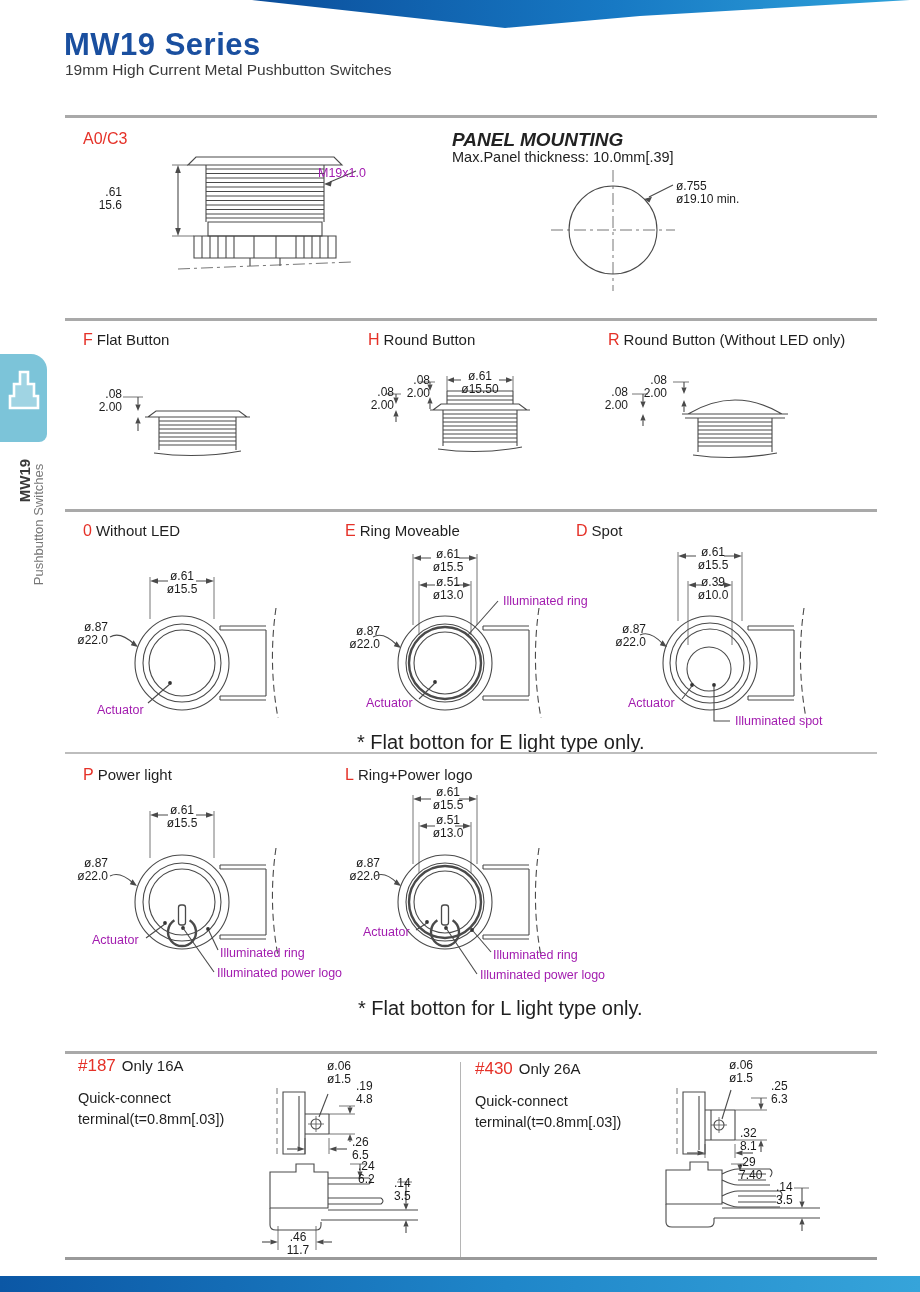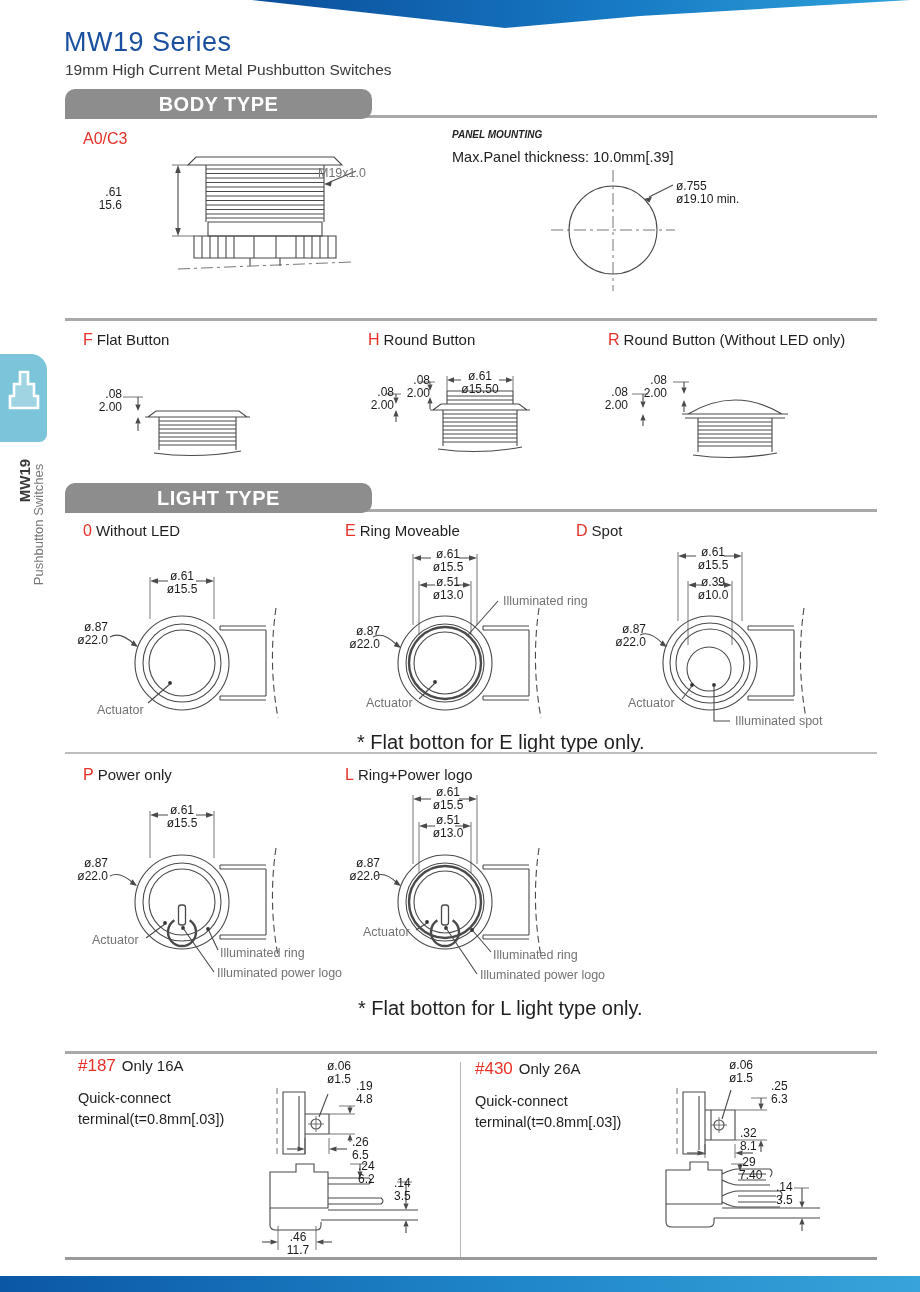--- a/index.html
+++ b/index.html
@@ -1,33 +1,33 @@
 <!DOCTYPE html>
 <html><head>
 <meta charset="utf-8">
 <style>
   html,body{margin:0;padding:0;background:#fff;}
   #page{position:relative;width:920px;height:1292px;background:#fff;overflow:hidden;
         font-family:"Liberation Sans",sans-serif;color:#1f1f1f;}
   .abs{position:absolute;}
-  .title{font-size:27px;font-weight:normal;color:#1a4f9f;letter-spacing:.5px;}
+  .title{font-size:31px;font-weight:bold;color:#1a4f9f;letter-spacing:.5px;}
   .subtitle{font-size:15.5px;color:#3a3a3a;}
   .secbar{position:absolute;left:65px;width:307px;height:30px;background:#8d8d8d;
           border-radius:10px 10px 10px 0;color:#fff;font-weight:bold;font-size:20px;
           display:flex;align-items:center;justify-content:center;letter-spacing:.5px;z-index:3;}
   .secline{position:absolute;left:65px;width:812px;height:3px;background:#a9a9a9;z-index:2;}
   .variant{position:absolute;font-size:15px;color:#1f1f1f;white-space:nowrap;}
   .variant .code{color:#e53128;font-size:16px;margin-right:4px;}
   .tcode{color:#e53128;font-size:17px;margin-right:6px;}
   .dim{position:absolute;font-size:12px;line-height:1.08;color:#1c1c1c;white-space:nowrap;}
   .dim.c{text-align:center;}
   .dim.r{text-align:right;}
-  .callout{position:absolute;font-size:12.5px;color:#737373;white-space:nowrap;}
+  .callout{position:absolute;font-size:12.5px;color:#a21caf;white-space:nowrap;}
   .note{position:absolute;font-size:20px;color:#1f1f1f;white-space:nowrap;}
-  .pmtitle{position:absolute;font-size:10px;font-weight:bold;font-style:italic;color:#222;text-align:right;}
+  .pmtitle{position:absolute;font-size:19px;font-weight:bold;font-style:italic;color:#222;text-align:right;}
   .pmsub{position:absolute;font-size:14.5px;color:#222;}
   .qc{position:absolute;font-size:14.5px;color:#1f1f1f;line-height:1.45;}
   svg.draw{position:absolute;overflow:visible;}
   svg.draw path,svg.draw circle,svg.draw rect,svg.draw line,svg.draw polyline
       {stroke:#4a4a4a;stroke-width:1.1;fill:none;}
   svg.draw .ah{fill:#4a4a4a;stroke:none;}
   svg.draw .dot{fill:#333;stroke:none;}
   svg.draw .thin{stroke-width:.75;}
   svg.draw .bold{stroke-width:2.4;}
   svg.draw .bar{fill:#fff;stroke:#4a4a4a;stroke-width:1.3;}
@@ -60,21 +60,20 @@
 
   <div class="sidebar-tab">
     <svg class="draw" style="left:8px;top:16px" width="32" height="56">
       <path d="M12,2 H20 V14 H26 V26 H30 V38 H2 V26 H6 V14 H12 Z" style="stroke:#fff;stroke-width:2.6;fill:rgba(255,255,255,.28)"></path>
     </svg>
   </div>
   <div class="vtext" style="left:-1px;top:472px;width:50px;font-size:15px;font-weight:bold;color:#3a3a3a;text-align:center">MW19</div>
   <div class="vtext" style="left:-33px;top:517px;width:142px;font-size:13px;color:#777;text-align:center">Pushbutton Switches</div>
 
   <div class="secline" style="top:115px"></div>
-  <div class="secbar" style="top:89px">BODY TYPE</div>
   <div class="variant" style="left:83px;top:130px"><span class="code">A0/C3</span></div>
 
   <svg class="draw" style="left:150px;top:152px" width="230" height="125">
     <path d="M38,13 L46,5 H184 L192,13 Z M38,13 H192"></path>
     <path d="M56,13 V70 M174,13 V70"></path>
     <path d="M56,17H174 M56,21.5H174 M56,26H174 M56,30.5H174 M56,35H174 M56,39.5H174 M56,44H174 M56,48.5H174 M56,53H174 M56,57.5H174 M56,62H174 M56,66H174"></path>
     <path d="M58,70 H172 V84 H58 Z"></path>
     <path d="M44,84 H186 V106 H44 Z"></path>
     <path d="M52,84 V106 M60,84 V106 M68,84 V106 M76,84 V106 M84,84 V106 M146,84 V106 M154,84 V106 M162,84 V106 M170,84 V106 M178,84 V106 M104,84 V106 M126,84 V106"></path>
     <path d="M100,106 V114 M130,106 V114"></path>
@@ -187,21 +186,20 @@
   <div class="dim r" style="left:594px;top:386px;width:34px">
     <div>.08</div>
     <div>2.00</div>
   </div>
   <div class="dim r" style="left:633px;top:374px;width:34px">
     <div>.08</div>
     <div>2.00</div>
   </div>
 
   <div class="secline" style="top:509px"></div>
-  <div class="secbar" style="top:483px">LIGHT TYPE</div>
 
   <div class="variant" style="left:83px;top:522px">
     <span class="code">0</span><span>Without LED</span>
   </div>
   <div class="variant" style="left:345px;top:522px">
     <span class="code">E</span><span>Ring Moveable</span>
   </div>
   <div class="variant" style="left:576px;top:522px">
     <span class="code">D</span><span>Spot</span>
   </div>
@@ -301,21 +299,21 @@
   <div class="dim r" style="left:602px;top:623px;width:44px">
     <div>ø.87</div>
     <div>ø22.0</div>
   </div>
   <div class="callout" style="left:628px;top:696px">Actuator</div>
   <div class="callout" style="left:735px;top:714px">Illuminated spot</div>
 
   <div class="hdivider" style="left:65px;top:752px;width:812px;height:1.5px"></div>
 
   <div class="variant" style="left:83px;top:766px">
-    <span class="code">P</span><span>Power only</span>
+    <span class="code">P</span><span>Power light</span>
   </div>
   <div class="variant" style="left:345px;top:766px">
     <span class="code">L</span><span>Ring+Power logo</span>
   </div>
 
   <svg class="draw" style="left:62px;top:778px" width="265" height="222">
     <path class="thin" d="M88,33 V80 M152,33 V80"></path>
     <path d="M96,37 H106 M134,37 H144"></path>
     <polygon class="ah" points="88,37 96,34.2 96,39.8"></polygon>
       <polygon class="ah" points="152,37 144,34.2 144,39.8"></polygon>

